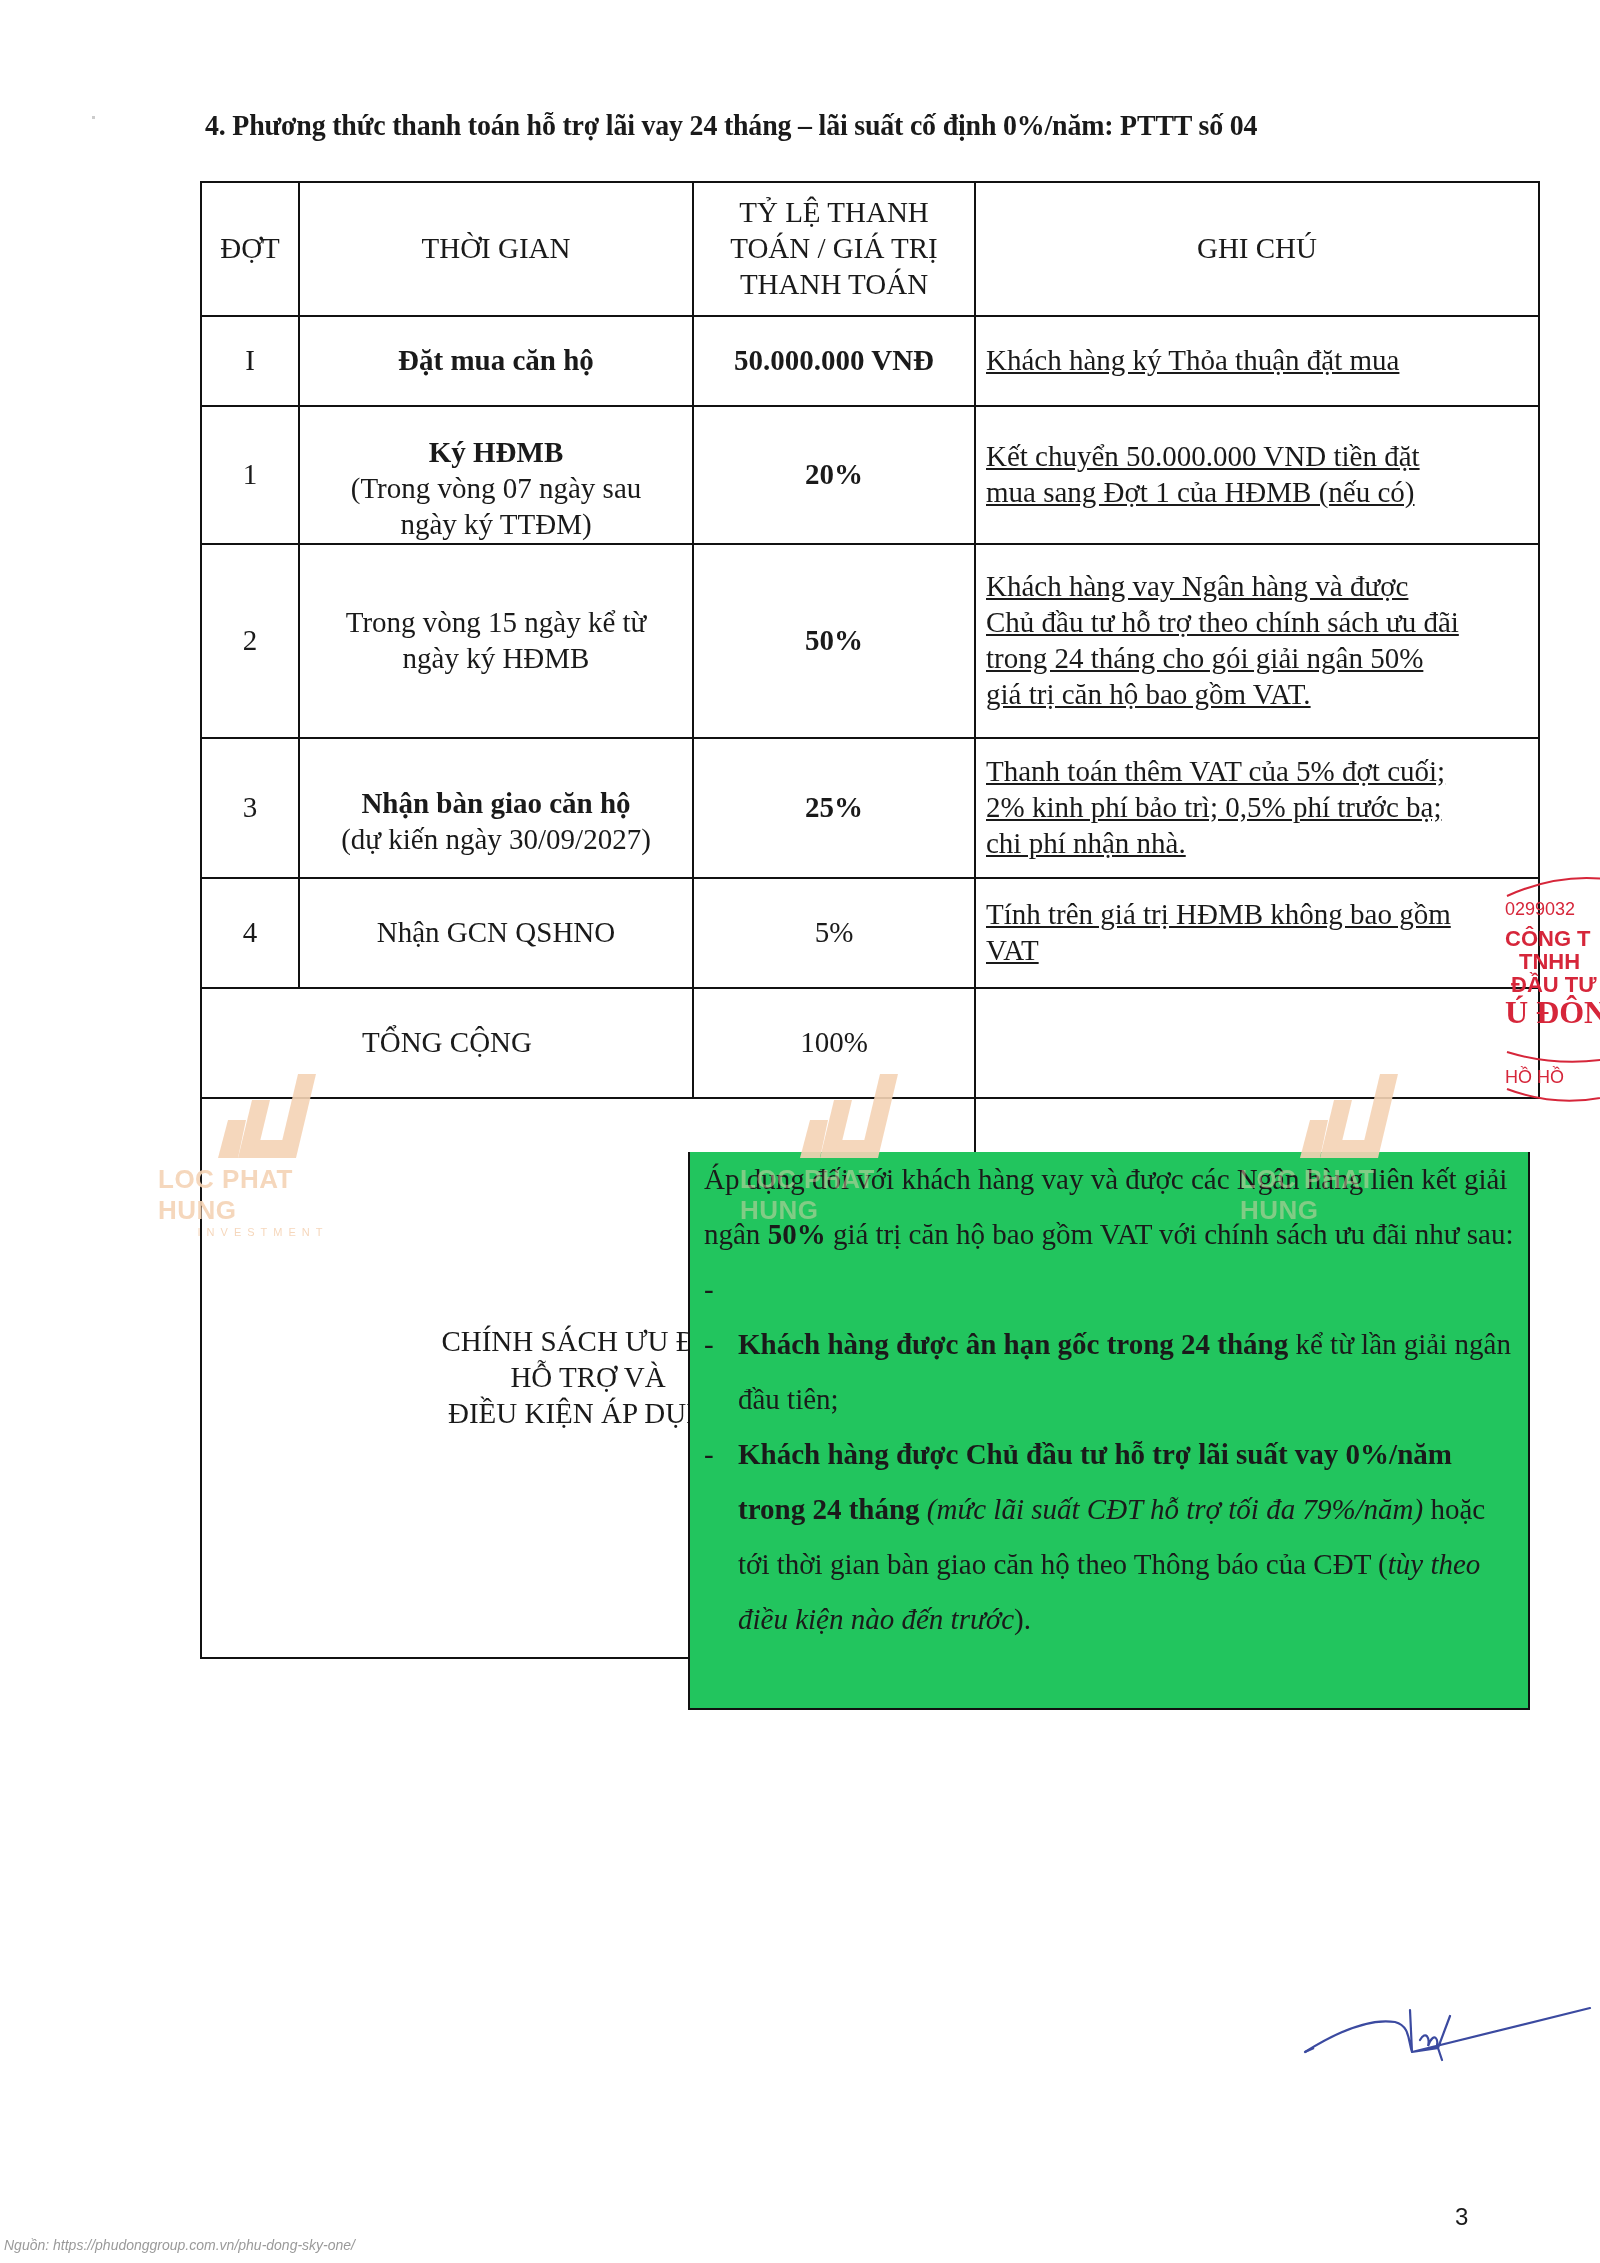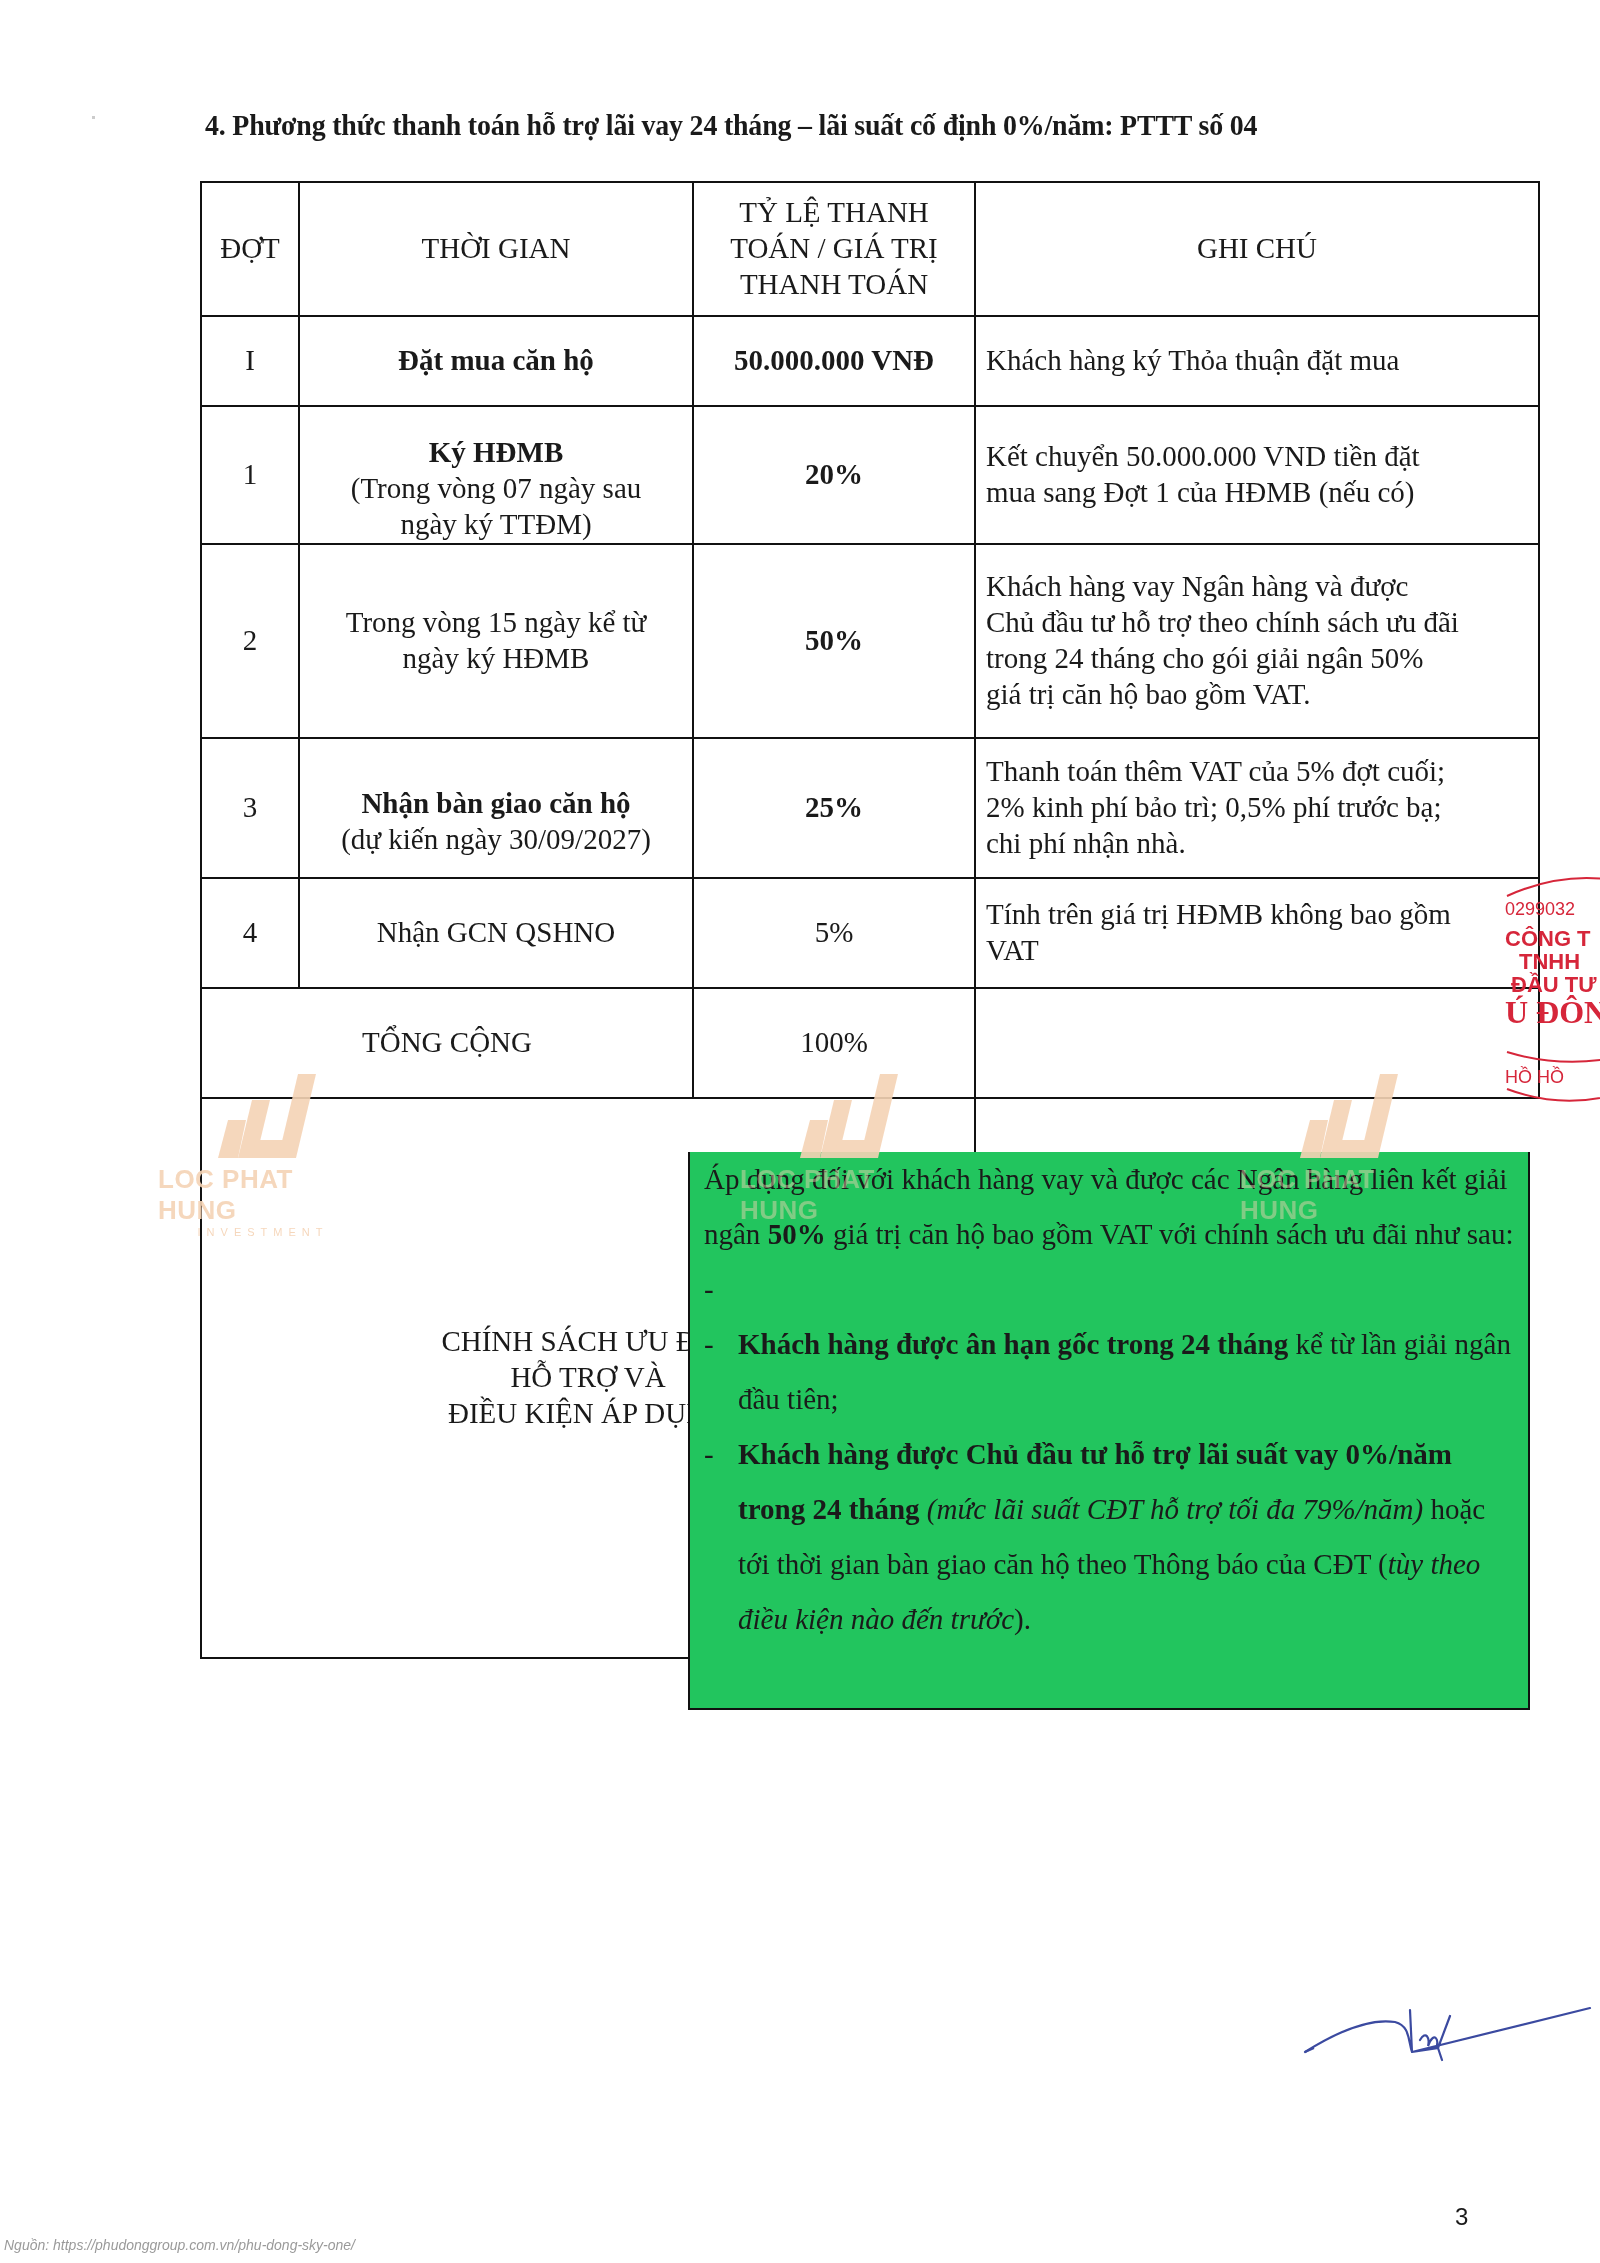--- a/index.html
+++ b/index.html
@@ -16,21 +16,21 @@
     position: absolute; left: 200px; top: 181px; width: 1338px;
     border-collapse: collapse; table-layout: fixed;
   }
   table.schedule td, table.schedule th {
     border: 2px solid #111; padding: 0 13px; font-size: 29px;
     line-height: 1.24; vertical-align: middle; font-weight: normal;
   }
   .c { text-align: center; }
   .b { font-weight: bold !important; margin-top: 28px; }
   .hdr th { font-weight: bold; font-size: 29px; text-align: center; }
-  .note { text-align: left; padding-left: 10px !important; }
+  .note { text-align: left; padding-left: 10px !important; text-decoration: underline; }
   .policy-title { font-weight: bold; text-align: center; font-size: 29px; line-height: 1.22; }
   .watermark {
     position: absolute; color: #f5d3b5; opacity: 0.9; pointer-events: none;
   }
   .wm-logo { width: 110px; height: 90px; }
   .wm-text { font-family: "Liberation Sans", sans-serif; font-weight: bold; font-size: 26px; letter-spacing: 0.5px; }
   .wm-sub { font-family: "Liberation Sans", sans-serif; font-size: 11px; letter-spacing: 6px; text-align: center; }
   .stamp {
     position: absolute; left: 1505px; top: 870px; width: 110px; height: 280px;
     color: #d6263a; font-family: "Liberation Sans", sans-serif; font-weight: bold;

